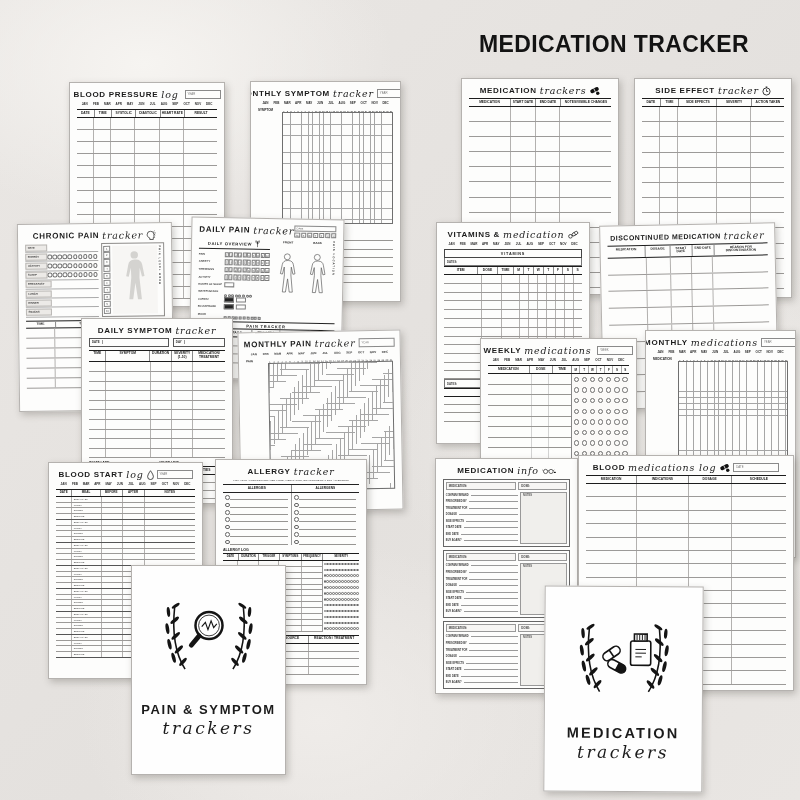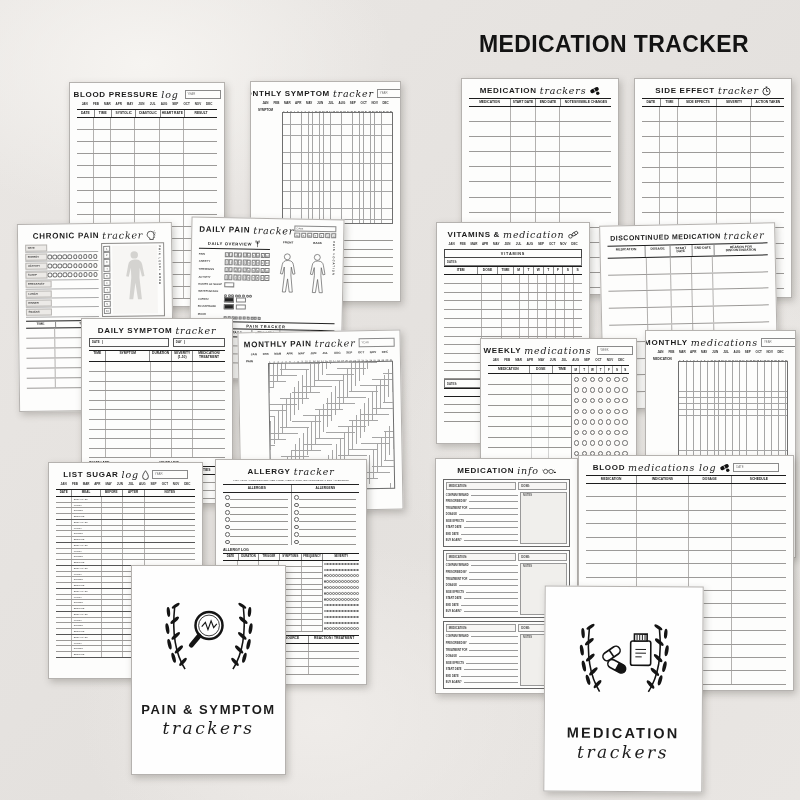--- a/index.html
+++ b/index.html
@@ -989,21 +989,21 @@
           <span class="gd">29</span>
           <span class="gd">30</span>
           <span class="gd">31</span>
         </span>
   </div>
   <div class="grid"></div>
 </div>
 
 <div class="sheet bs">
   <div class="trow">
-    <span class="tmain">LIST SUGAR</span>
+    <span class="tmain">BLOOD START</span>
     <span class="tscript">log</span>
     <svg width="7" height="10" viewBox="0 0 8 11">
           <path d="M4,.6 C4,.6 .7,5 .7,7.4 a3.3,3.3 0 0 0 6.6,0 C7.3,5 4,.6 4,.6 Z" fill="none" stroke="#111" stroke-width=".85"></path>
         </svg>
     <span class="ybox">YEAR</span>
   </div>
   <div class="months">
         <span class="cell">JAN</span>
         <span class="cell">FEB</span>
         <span class="cell">MAR</span>

